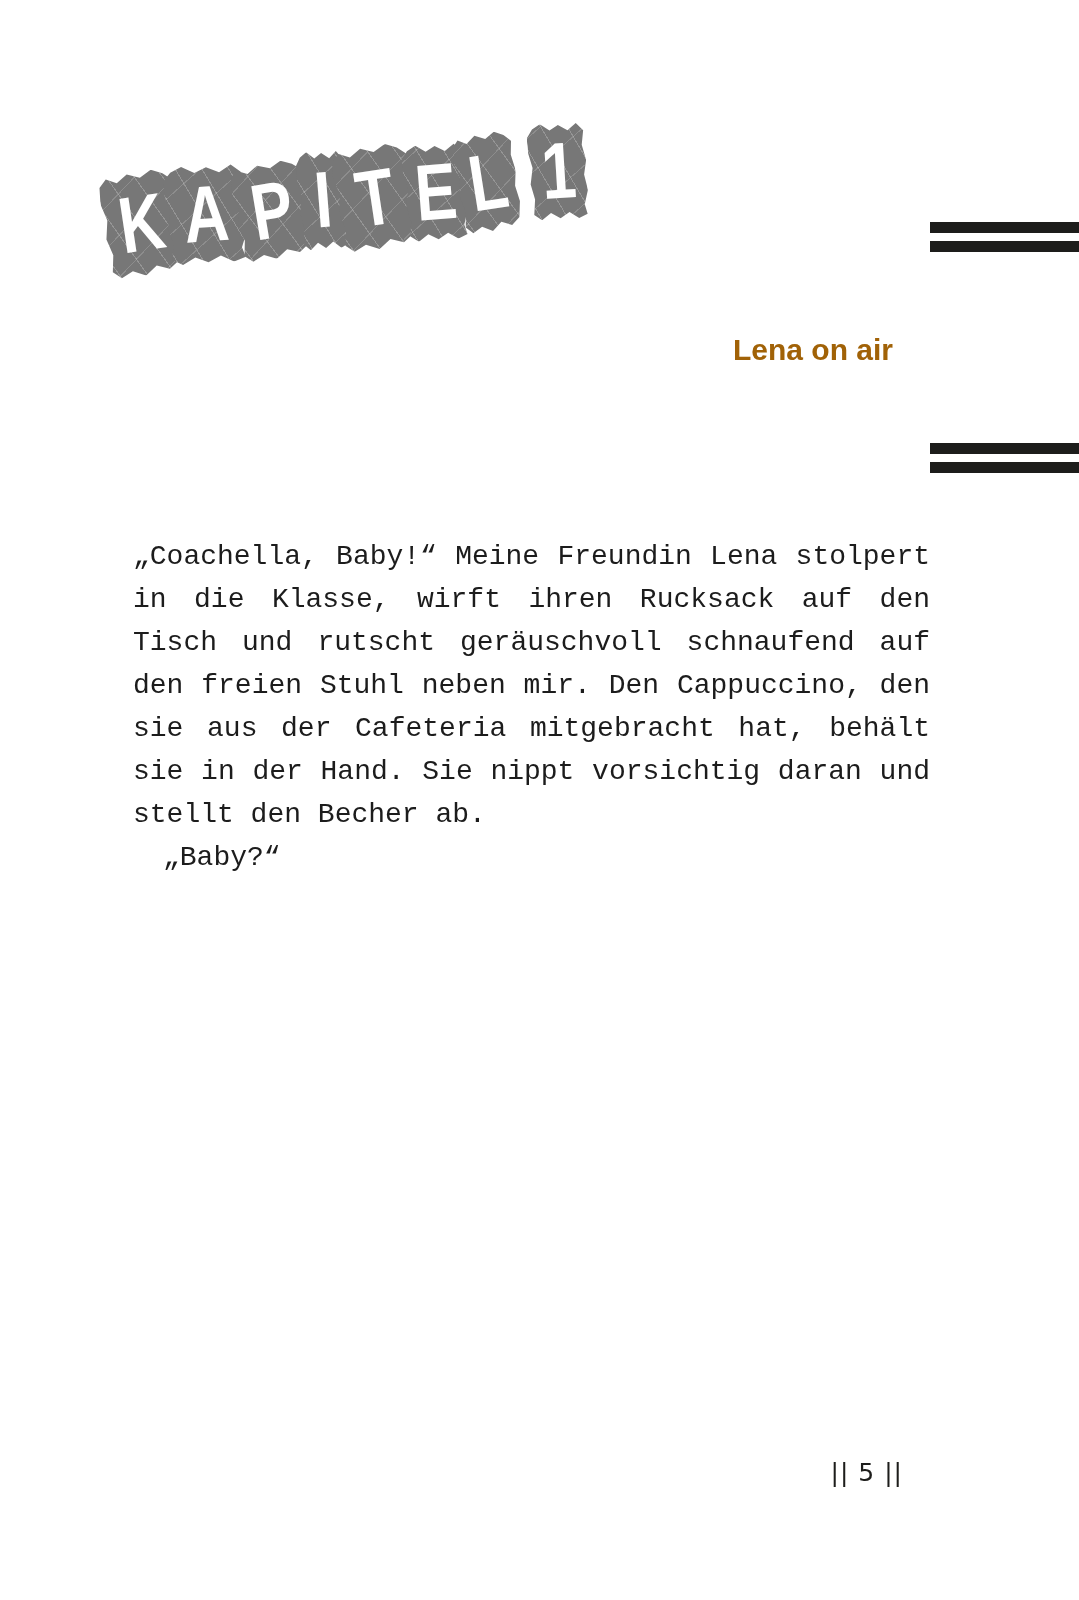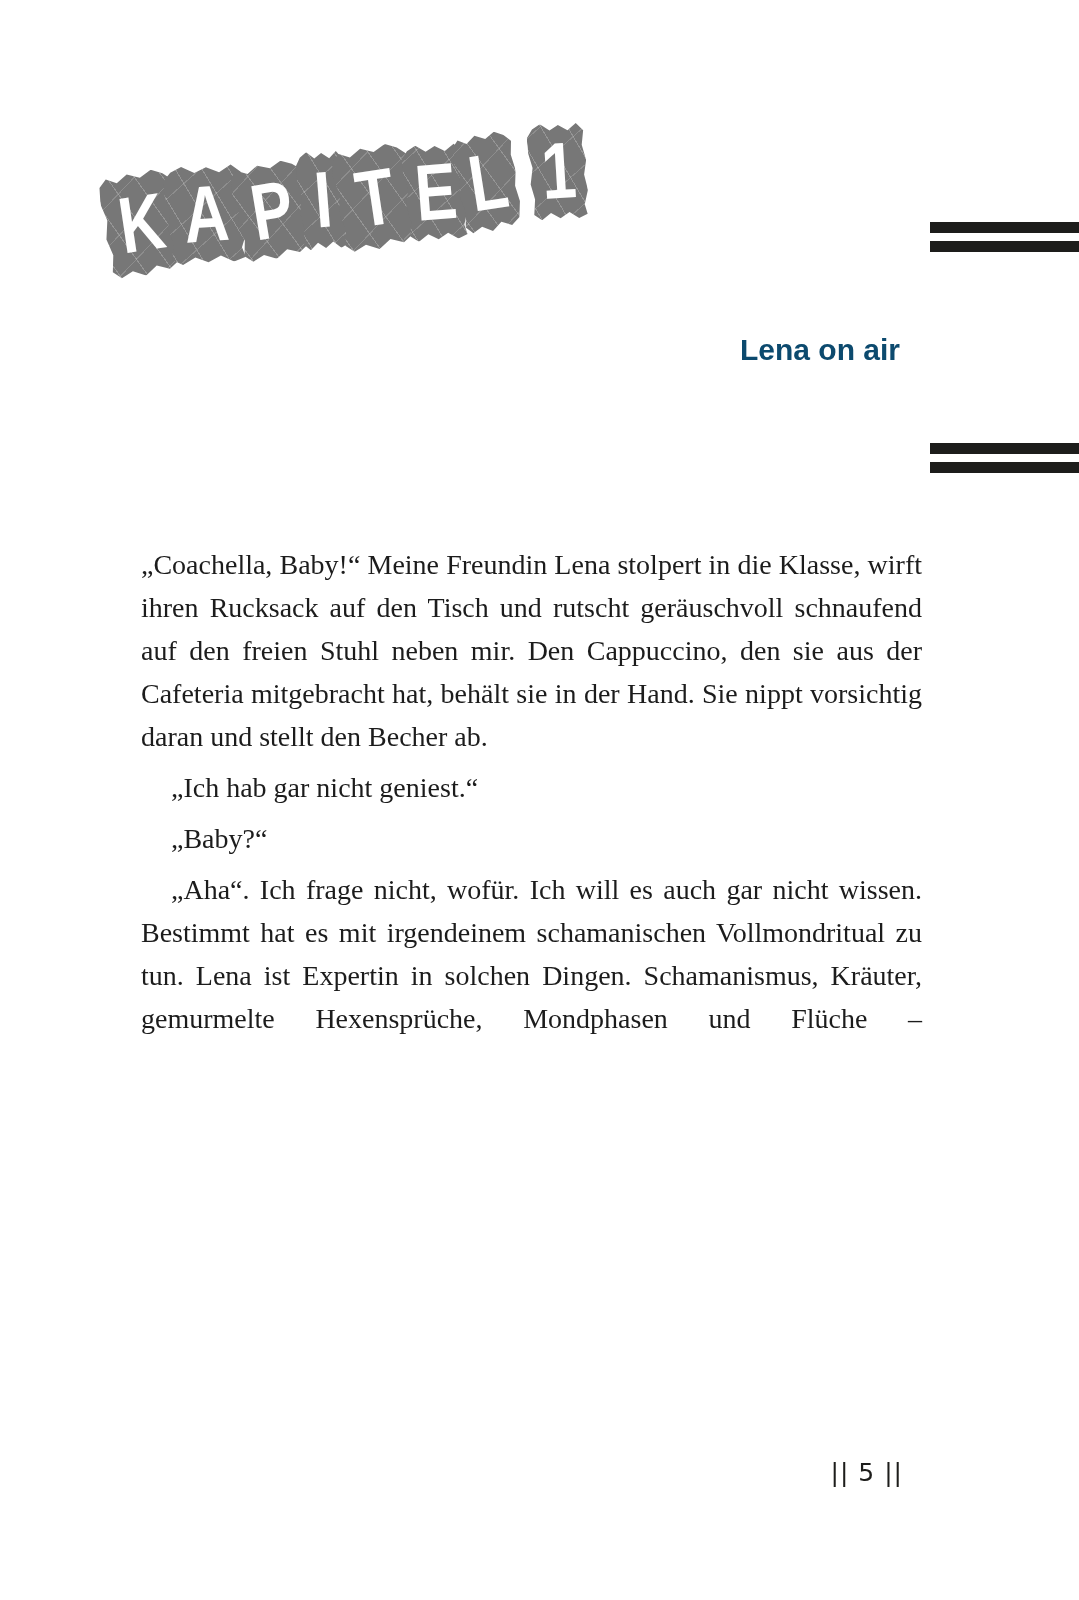--- a/index.html
+++ b/index.html
@@ -54,47 +54,47 @@
   .tile:nth-child(3){width:72px;height:96px;margin-left:-10px;transform:rotate(-3deg) translateY(2px);}
   .tile:nth-child(4){width:48px;height:98px;margin-left:-8px;transform:rotate(2deg) translateY(-3px);}
   .tile:nth-child(5){width:76px;height:103px;margin-left:-10px;transform:rotate(-2deg);}
   .tile:nth-child(6){width:62px;height:96px;margin-left:-8px;transform:rotate(2deg) translateY(2px);}
   .tile:nth-child(7){width:60px;height:98px;margin-left:-8px;transform:rotate(-2.5deg) translateY(-2px);}
   .tile:nth-child(8){width:58px;height:96px;margin-left:12px;transform:rotate(3deg) translateY(-5px);}
 
   
   .subtitle{
     position:absolute;
-    top:333px;right:179px;
+    top:333px;right:186px;
     font-family:"Liberation Sans", sans-serif;
     font-weight:bold;
     font-size:30px;
     letter-spacing:0px;
-    color:#0c4a6e;
+    color:#a16207;
     white-space:nowrap;
   }
 
   
   .bars{position:absolute;left:930px;width:149px;}
   .bars-top{top:222px;}
   .bars-bottom{top:443px;}
   .bar{height:11px;background:#1d1d1b;}
   .bar + .bar{margin-top:8px;}
 
   
   .bodytext{
     position:absolute;
     left:133px;top:535px;width:797px;
     font-size:28px;
     line-height:43px;
     color:#1c1c1c;
     text-align:justify;
     hyphens:none;
   }
-  .bodytext p{margin:8px;text-indent:30px;}
+  .bodytext p{margin:0;text-indent:30px;font-family:Liberation Mono, monospace;}
   .bodytext p.no-indent{text-indent:0;}
   .bodytext p.justify-last{text-align-last:justify;}
 
   
   .pagenum{
     position:absolute;
     top:1458px;right:176px;
     font-family:"DejaVu Sans", sans-serif;
     font-size:25px;
     letter-spacing:1px;
@@ -141,20 +141,18 @@
 
   <div class="subtitle">Lena on air</div>
 
   <div class="bars bars-bottom">
     <div class="bar"></div>
     <div class="bar"></div>
   </div>
 
   <div class="bodytext">
     <p class="no-indent">„Coachella, Baby!“ Meine Freundin Lena stolpert in die Klasse, wirft ihren Rucksack auf den Tisch und rutscht geräuschvoll schnaufend auf den freien Stuhl neben mir. Den Cappuccino, den sie aus der Cafeteria mitgebracht hat, behält sie in der Hand. Sie nippt vorsichtig daran und stellt den Becher ab.</p>
-    <p>„Ich hab gar nicht geniest.“</p>
     <p>„Baby?“</p>
-    <p class="justify-last">„Aha“. Ich frage nicht, wofür. Ich will es auch gar nicht wissen. Bestimmt hat es mit irgendeinem schamanischen Vollmondritual zu tun. Lena ist Expertin in solchen Dingen. Schamanismus, Kräuter, gemurmelte Hexensprüche, Mondphasen und Flüche –</p>
   </div>
 
   <div class="pagenum">|| 5 ||</div>
 
 </div>
 
 </body></html>

